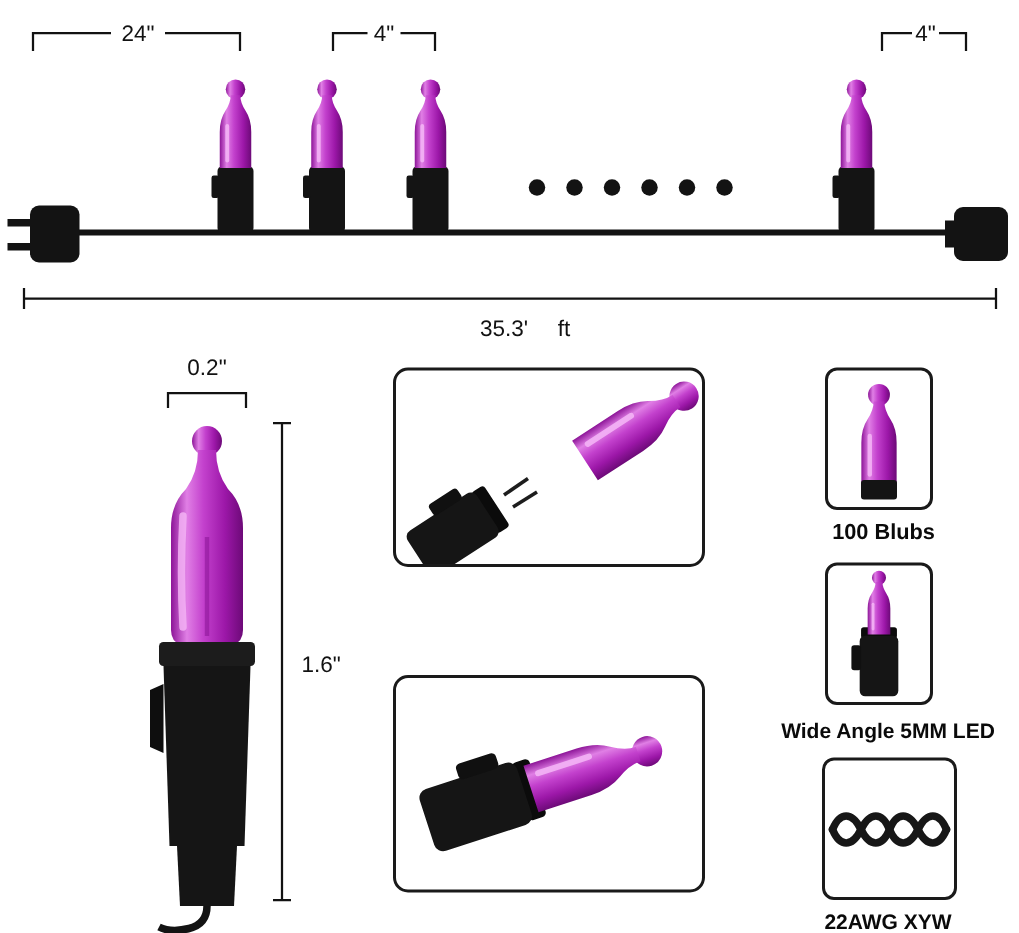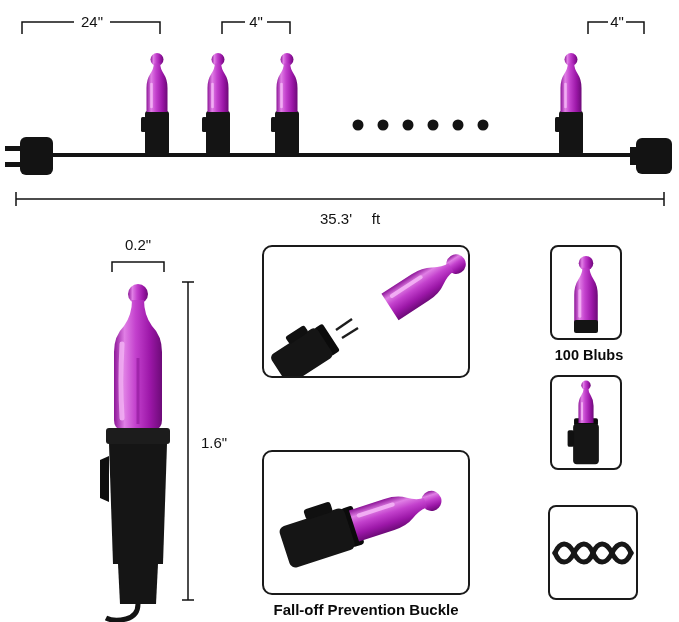--- a/index.html
+++ b/index.html
@@ -128,37 +128,38 @@
       <use href="#glassbulb" transform="translate(126,60) rotate(57) scale(1.5)"></use>
     </svg>
   </div>
 
   <div class="fbox" style="left:262px;top:450px;width:208px;height:145px">
     <svg width="204" height="141" viewBox="0 0 204 141">
       <use href="#socketup" transform="translate(90,74) rotate(72) scale(1.55)"></use>
       <use href="#glassbulb" transform="translate(90,74) rotate(72) scale(1.55)"></use>
     </svg>
   </div>
-  <div class="flabel" style="left:262px;top:601px;width:208px;font-size:15px">Fall-off Prevention Buckle</div>
 
   <div class="fbox small" style="left:550px;top:245px;width:72px;height:95px">
     <svg width="68" height="91" viewBox="0 0 68 91">
       <use href="#glassbulb" transform="translate(34,75) scale(1.12)"></use>
       <rect x="22" y="73" width="24" height="13" rx="2" fill="#141414"></rect>
     </svg>
   </div>
   <div class="flabel" style="left:502px;top:347px;width:174px;font-size:14.5px">100 Blubs</div>
 
   <div class="fbox small" style="left:550px;top:375px;width:72px;height:95px">
     <svg width="68" height="91" viewBox="0 0 68 91">
       <use href="#socketup" transform="translate(34,44) scale(0.92)"></use>
       <use href="#glassbulb" transform="translate(34,46) scale(0.72)"></use>
     </svg>
   </div>
+  <div class="flabel" style="left:505px;top:479px;width:174px;font-size:14px">Wide Angle 5MM LED</div>
 
   <div class="fbox small" style="left:548px;top:505px;width:90px;height:95px">
     <svg width="86" height="91" viewBox="0 0 86 91">
       <path d="M5,46 C10,34 18,34 24,46 C30,58 38,58 43,46 C48,34 56,34 62,46 C68,58 76,58 81,46" stroke="#171717" stroke-width="5" stroke-linecap="round" fill="none"></path>
       <path d="M5,46 C10,58 18,58 24,46 C30,34 38,34 43,46 C48,58 56,58 62,46 C68,34 76,34 81,46" stroke="#171717" stroke-width="5" stroke-linecap="round" fill="none"></path>
     </svg>
   </div>
+  <div class="flabel" style="left:505px;top:606px;width:174px;font-size:14px">22AWG XYW</div>
 
 </div>
 
 </body></html>

